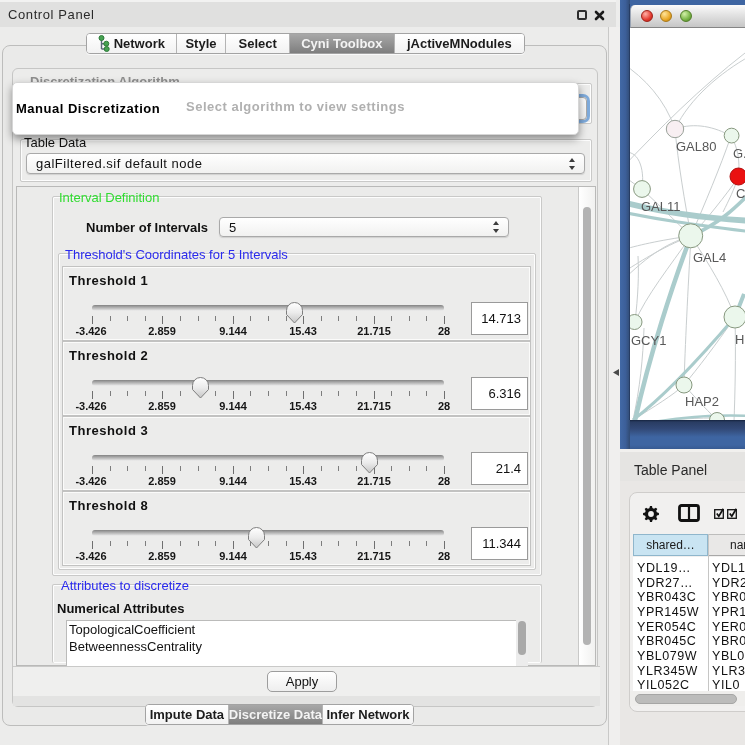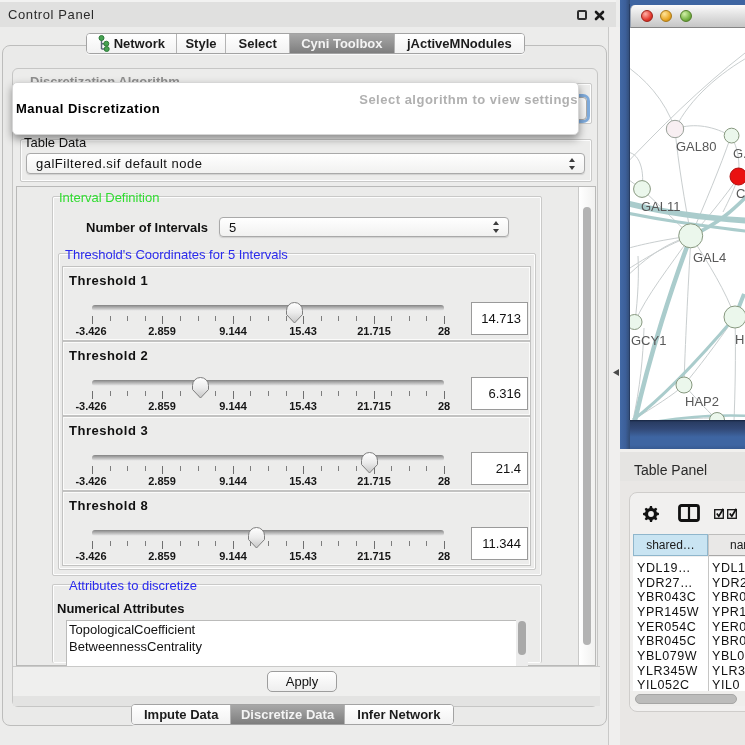--- a/index.html
+++ b/index.html
@@ -8,21 +8,21 @@
 #titlebar{left:0;top:0;width:616px;height:27px;background:#E0E0DF;border-top:2px solid #F2F2F1}
 #titlebar .t{position:absolute;left:8px;top:5px;font-size:13px;letter-spacing:0.6px;color:#2a2a2a}
 #minbox{left:577px;top:10px;width:10px;height:10px;border:2px solid #2d2d2d;border-radius:2px}
 #closex{left:594px;top:10px}
 
 .seg{display:flex;border:1px solid #a3a3a3;border-radius:4px;background:#fff;overflow:hidden;box-shadow:0 1px 0 rgba(255,255,255,.7)}
 .seg .s{display:flex;align-items:center;justify-content:center;font-size:13px;font-weight:bold;color:#1c1c1c;border-right:1px solid #b4b4b4;background:linear-gradient(#ffffff,#f2f2f2)}
 .seg .s:last-child{border-right:none}
 .seg .sel{background:linear-gradient(#a8a8a8,#7e7e7e);color:#f4f4f4}
 #toptabs{left:86px;top:33px;width:439px;height:21px;z-index:5}
-#bottabs{left:131px;top:704px;width:323px;height:21px}
+#bottabs{left:145px;top:704px;width:269px;height:21px}
 
 #panelA{left:2px;top:45px;width:605px;height:681px;background:#EAEAE9;border:1px solid #bdbdbc;border-radius:8px}
 #panelB{left:12px;top:68px;width:586px;height:639px;background:#ECECEB;border:1px solid #c6c6c5;border-radius:6px}
 
 .tbox{border:1px solid #c9c9c8;border-radius:2px;box-shadow:inset 0 0 0 1px #fdfdfd}
 .ttitle{position:absolute;font-size:13px;background:transparent;padding:0 2px}
 
 .combo{background:linear-gradient(#ffffff,#f1f1f0);border:1px solid #a9a9a9;border-radius:4px;font-size:13px;letter-spacing:0.5px;color:#111;display:flex;align-items:center;box-shadow:0 1px 1px rgba(0,0,0,.12)}
 .stepper{position:absolute;right:8px;top:50%;transform:translateY(-50%);width:7px;height:12px}
 .stepper:before,.stepper:after{content:"";position:absolute;left:0;border-left:3.5px solid transparent;border-right:3.5px solid transparent}
@@ -35,21 +35,21 @@
 .thumb{position:absolute;top:35px;width:17px;height:22px}
 .ticks{position:absolute;left:29px;top:49px;width:353px;height:5px;
  background:repeating-linear-gradient(90deg,#7d7d7d 0,#7d7d7d 1px,transparent 1px,transparent 17.6px);}
 .ticksmaj{position:absolute;left:29px;top:49px;width:354px;height:8px;
  background:repeating-linear-gradient(90deg,#6f6f6f 0,#6f6f6f 1px,transparent 1px,transparent 70.4px)}
 .slabels{position:absolute;left:0;top:58px;width:469px;height:12px;font-size:11px;font-weight:bold;color:#161616}
 .slabels span{position:absolute;transform:translateX(-50%)}
 .vbox{position:absolute;left:408px;top:35px;width:57px;height:33px;background:#fff;border:1px solid #9a9a9a;font-size:13px;color:#111;display:flex;align-items:center;justify-content:flex-end;padding-right:6px}
 
 #popup{left:12px;top:82px;width:567px;height:53px;background:#fff;border:1px solid #d6d6d6;border-radius:5px;box-shadow:0 4px 9px rgba(0,0,0,.42);font-size:13px;letter-spacing:0.5px}
-#popup .gray{position:absolute;left:0;right:0;top:9px;text-align:right;color:#b0b0b0;font-weight:bold}
+#popup .gray{position:absolute;left:0;right:0;top:16px;text-align:center;color:#b0b0b0;font-weight:bold}
 #popup .b1{position:absolute;left:3px;top:18px;font-weight:bold;color:#000}
 #popup .b2{position:absolute;left:3px;top:32px;color:#000}
 
 #scrollpane{left:16px;top:186px;width:580px;height:480px;background:#EBEBEA;border:1px solid #b9b9b8;overflow:hidden}
 #vsb{left:578px;top:187px;width:17px;height:478px;background:linear-gradient(90deg,#ffffff,#f1f1f0);border-left:1px solid #c9c9c8}
 #vsbthumb{left:583px;top:207px;width:8px;height:438px;background:#b3b3b3;border-radius:4px}
 
 #attrlist{left:66px;top:620px;width:462px;height:46px;background:#fff;border-top:1px solid #bbbbba;border-left:1px solid #bbbbba;font-size:13px;color:#111;overflow:hidden}
 #attrlist div{padding-left:2px;height:17.2px;line-height:17.2px}
 #alsb{left:516px;top:620px;width:12px;height:46px;background:#ececec}
@@ -205,21 +205,21 @@
       <span style="left:99px">2.859</span>
       <span style="left:170px">9.144</span>
       <span style="left:240px">15.43</span>
       <span style="left:311px">21.715</span>
       <span style="left:381px">28</span>
     </div>
  <div class="vbox">11.344</div>
 </div>
 
 <div class="abs tbox" style="left:52px;top:584px;width:490px;height:79px;border-bottom:none"></div>
-<div class="abs ttitle" style="left:67px;top:578px;color:#2a2aee">Attributes to discretize</div>
+<div class="abs ttitle" style="left:59px;top:578px;color:#2a2aee">Attributes to discretize</div>
 <div class="abs" style="left:57px;top:601px;font-size:13px;font-weight:bold;color:#111">Numerical Attributes</div>
 <div class="abs" id="attrlist">
     <div>TopologicalCoefficient</div>
     <div>BetweennessCentrality</div>
   </div>
 <div class="abs" id="alsb"></div>
 <div class="abs" id="alsbthumb"></div>
 
 <div class="abs" id="applyrow1"></div>
 <div class="abs" id="applyrow2"></div>

